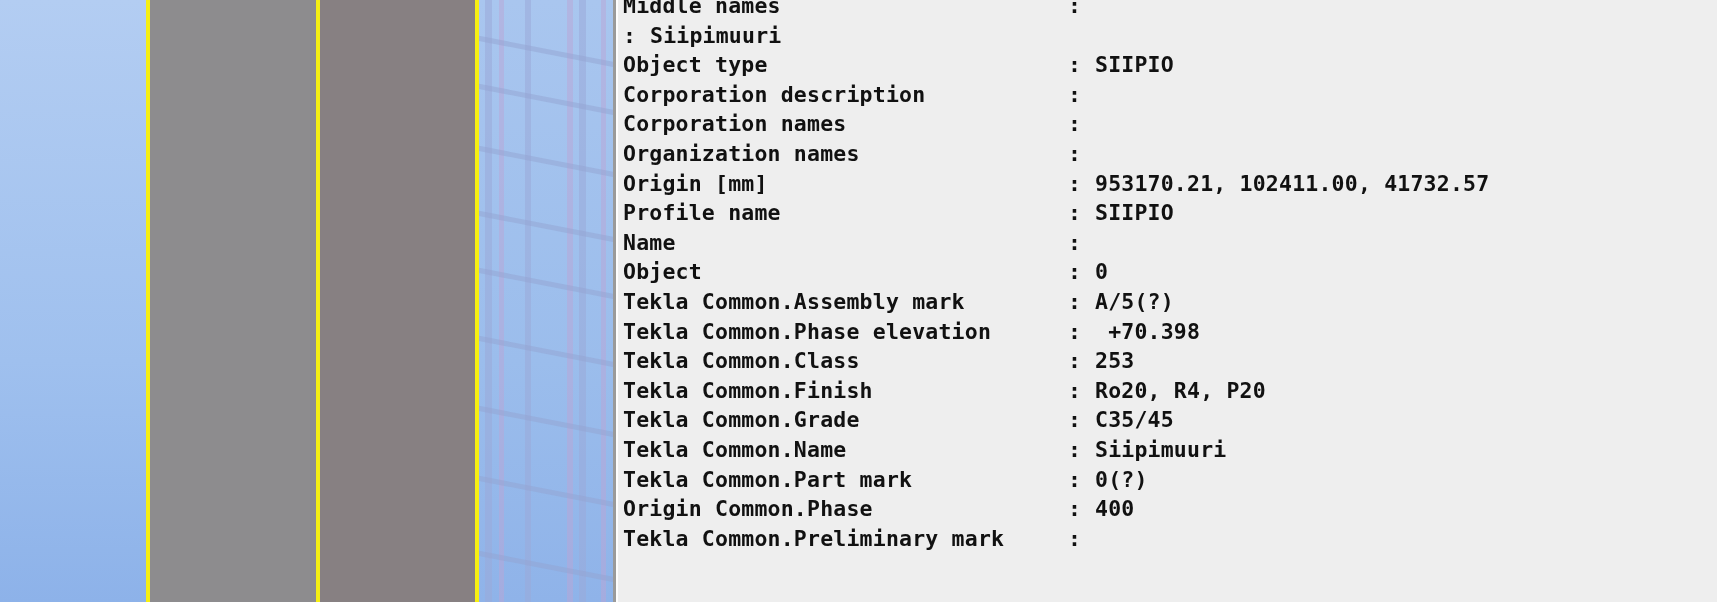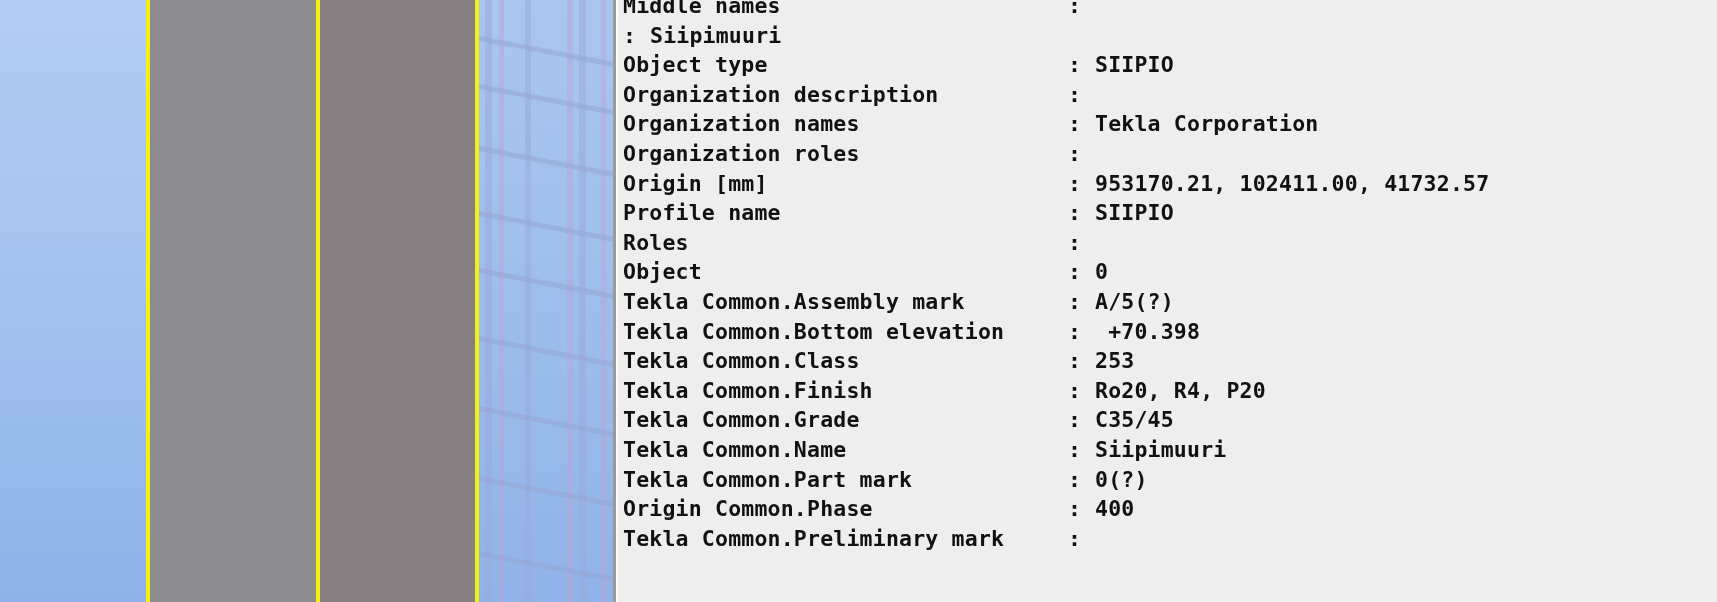--- a/index.html
+++ b/index.html
@@ -77,29 +77,29 @@
     </div>
   </div>
 
   <div id="panel">
     <div class="panel-border"></div>
     <div class="panel-border-in"></div>
     <div id="rows">
         <div class="row"><span class="rk">Middle names</span><span class="rs">:</span><span class="rv"></span></div>
         <div class="row"><span class="rs">:</span><span class="rv">Siipimuuri</span></div>
         <div class="row"><span class="rk">Object type</span><span class="rs">:</span><span class="rv">SIIPIO</span></div>
-        <div class="row"><span class="rk">Organization description</span><span class="rs">:</span><span class="rv"></span></div>
-        <div class="row"><span class="rk">Organization names</span><span class="rs">:</span><span class="rv">Tekla Corporation</span></div>
-        <div class="row"><span class="rk">Organization roles</span><span class="rs">:</span><span class="rv"></span></div>
+        <div class="row"><span class="rk">Corporation description</span><span class="rs">:</span><span class="rv"></span></div>
+        <div class="row"><span class="rk">Corporation names</span><span class="rs">:</span></div>
+        <div class="row"><span class="rk">Organization names</span><span class="rs">:</span><span class="rv"></span></div>
         <div class="row"><span class="rk">Origin [mm]</span><span class="rs">:</span><span class="rv">953170.21, 102411.00, 41732.57</span></div>
         <div class="row"><span class="rk">Profile name</span><span class="rs">:</span><span class="rv">SIIPIO</span></div>
-        <div class="row"><span class="rk">Roles</span><span class="rs">:</span><span class="rv"></span></div>
+        <div class="row"><span class="rk">Name</span><span class="rs">:</span><span class="rv"></span></div>
         <div class="row"><span class="rk">Object</span><span class="rs">:</span><span class="rv">0</span></div>
         <div class="row"><span class="rk">Tekla Common.Assembly mark</span><span class="rs">:</span><span class="rv">A/5(?)</span></div>
-        <div class="row"><span class="rk">Tekla Common.Bottom elevation</span><span class="rs">:</span><span class="rv"> +70.398</span></div>
+        <div class="row"><span class="rk">Tekla Common.Phase elevation</span><span class="rs">:</span><span class="rv"> +70.398</span></div>
         <div class="row"><span class="rk">Tekla Common.Class</span><span class="rs">:</span><span class="rv">253</span></div>
         <div class="row"><span class="rk">Tekla Common.Finish</span><span class="rs">:</span><span class="rv">Ro20, R4, P20</span></div>
         <div class="row"><span class="rk">Tekla Common.Grade</span><span class="rs">:</span><span class="rv">C35/45</span></div>
         <div class="row"><span class="rk">Tekla Common.Name</span><span class="rs">:</span><span class="rv">Siipimuuri</span></div>
         <div class="row"><span class="rk">Tekla Common.Part mark</span><span class="rs">:</span><span class="rv">0(?)</span></div>
         <div class="row"><span class="rk">Origin Common.Phase</span><span class="rs">:</span><span class="rv">400</span></div>
         <div class="row"><span class="rk">Tekla Common.Preliminary mark</span><span class="rs">:</span><span class="rv"></span></div>
       </div>
   </div>
 

